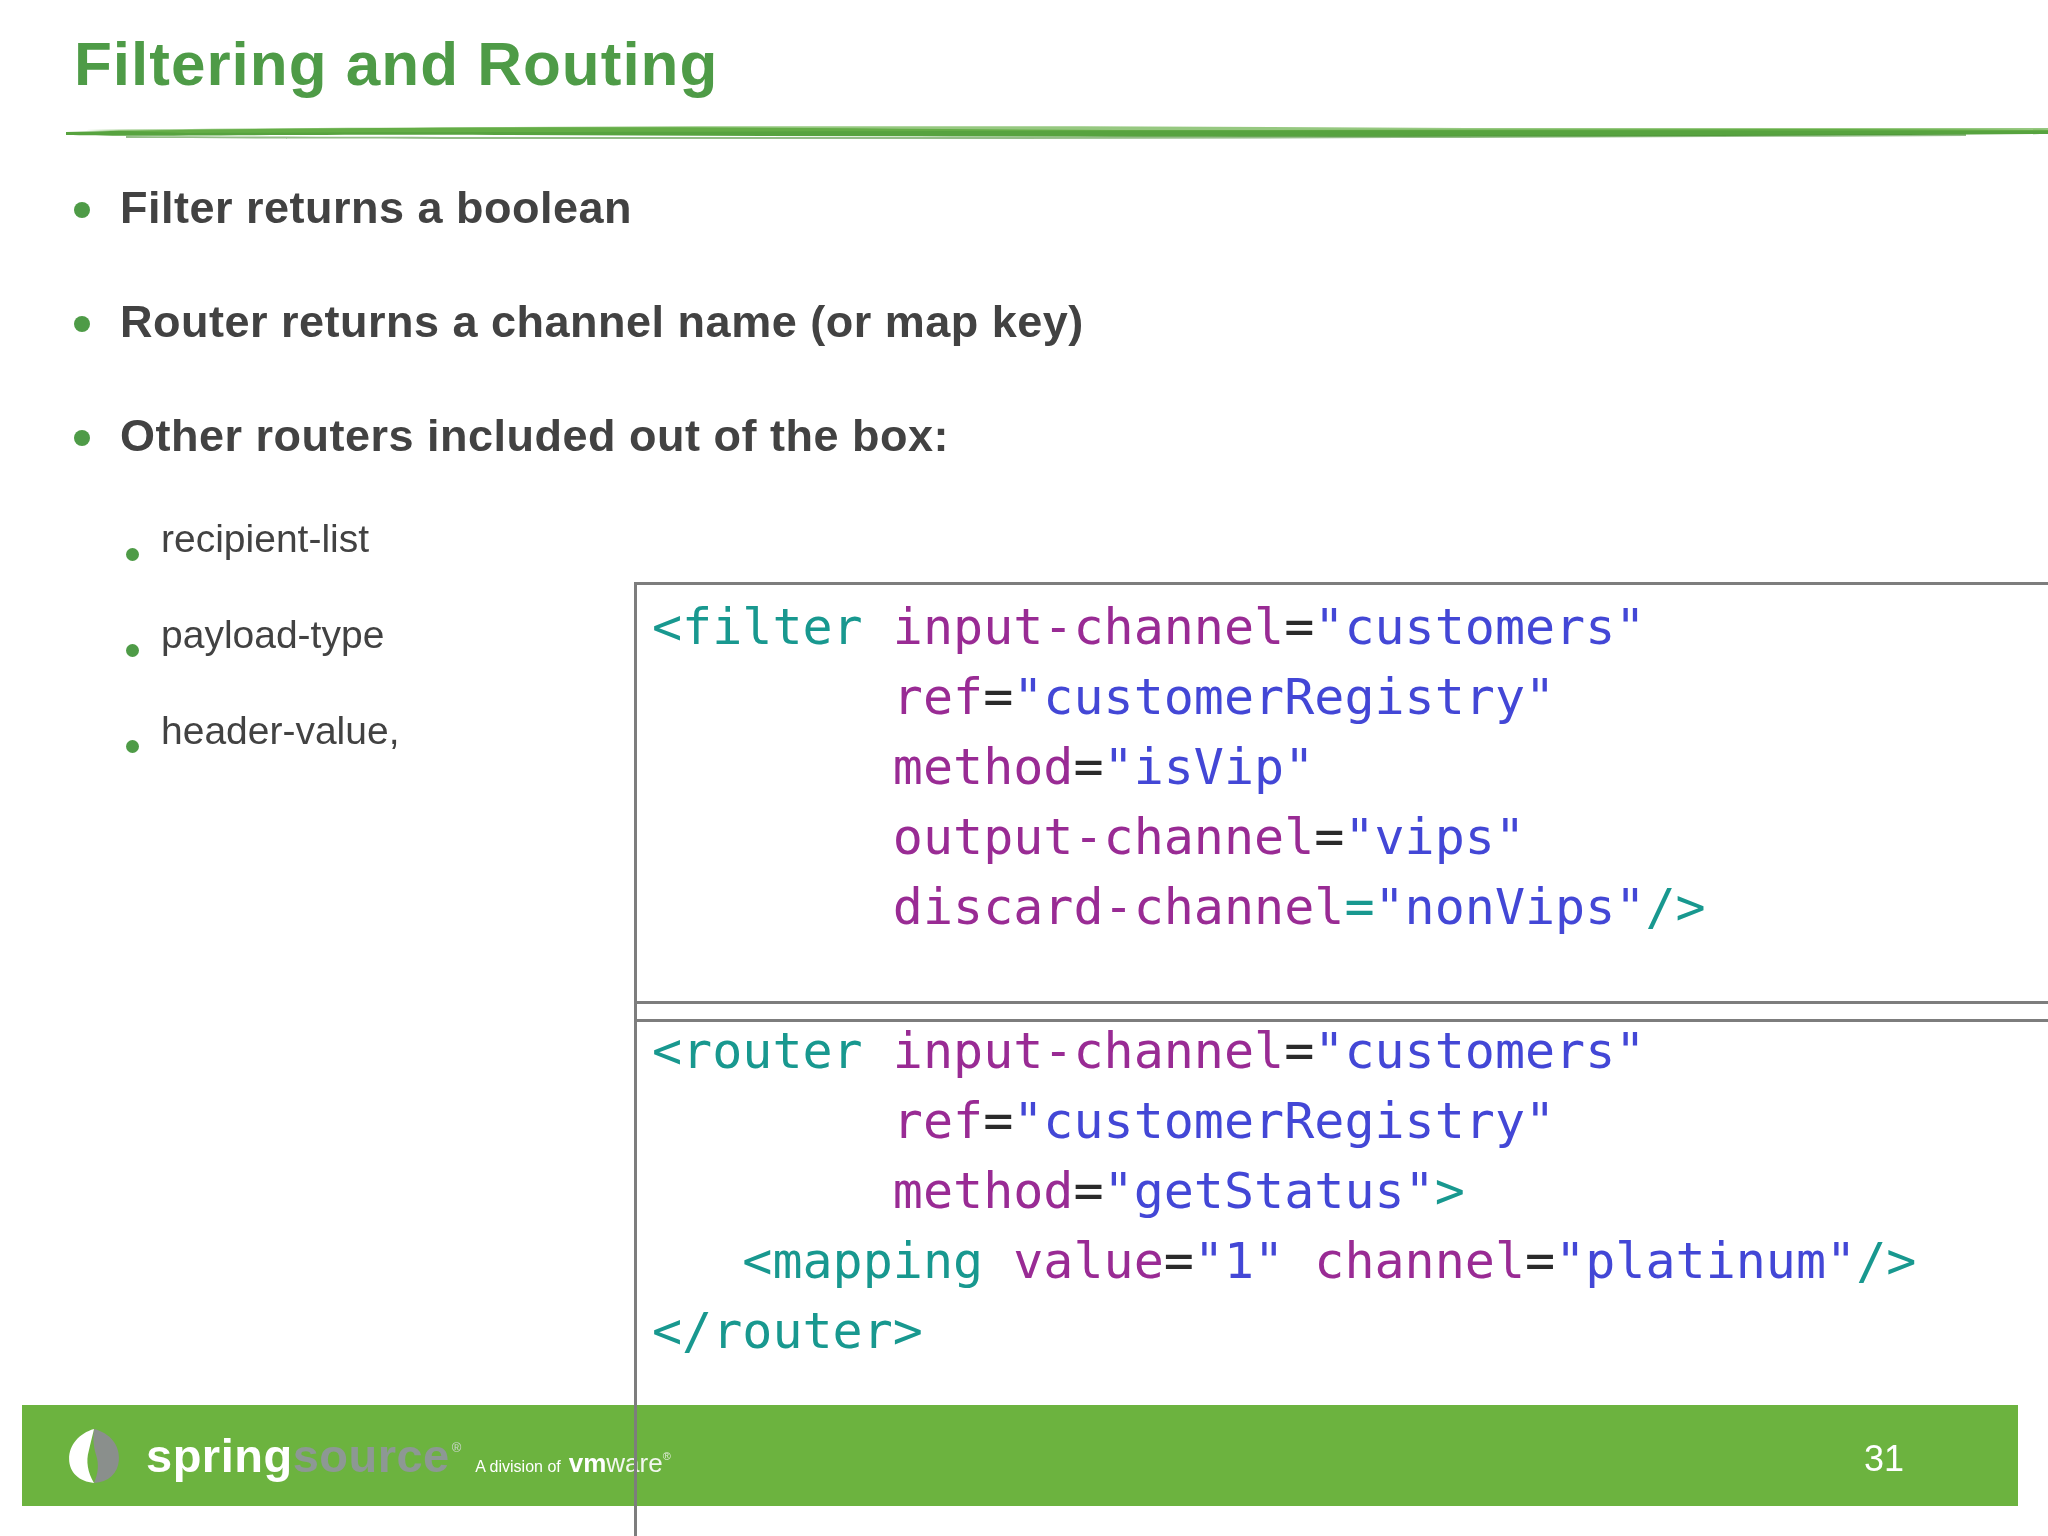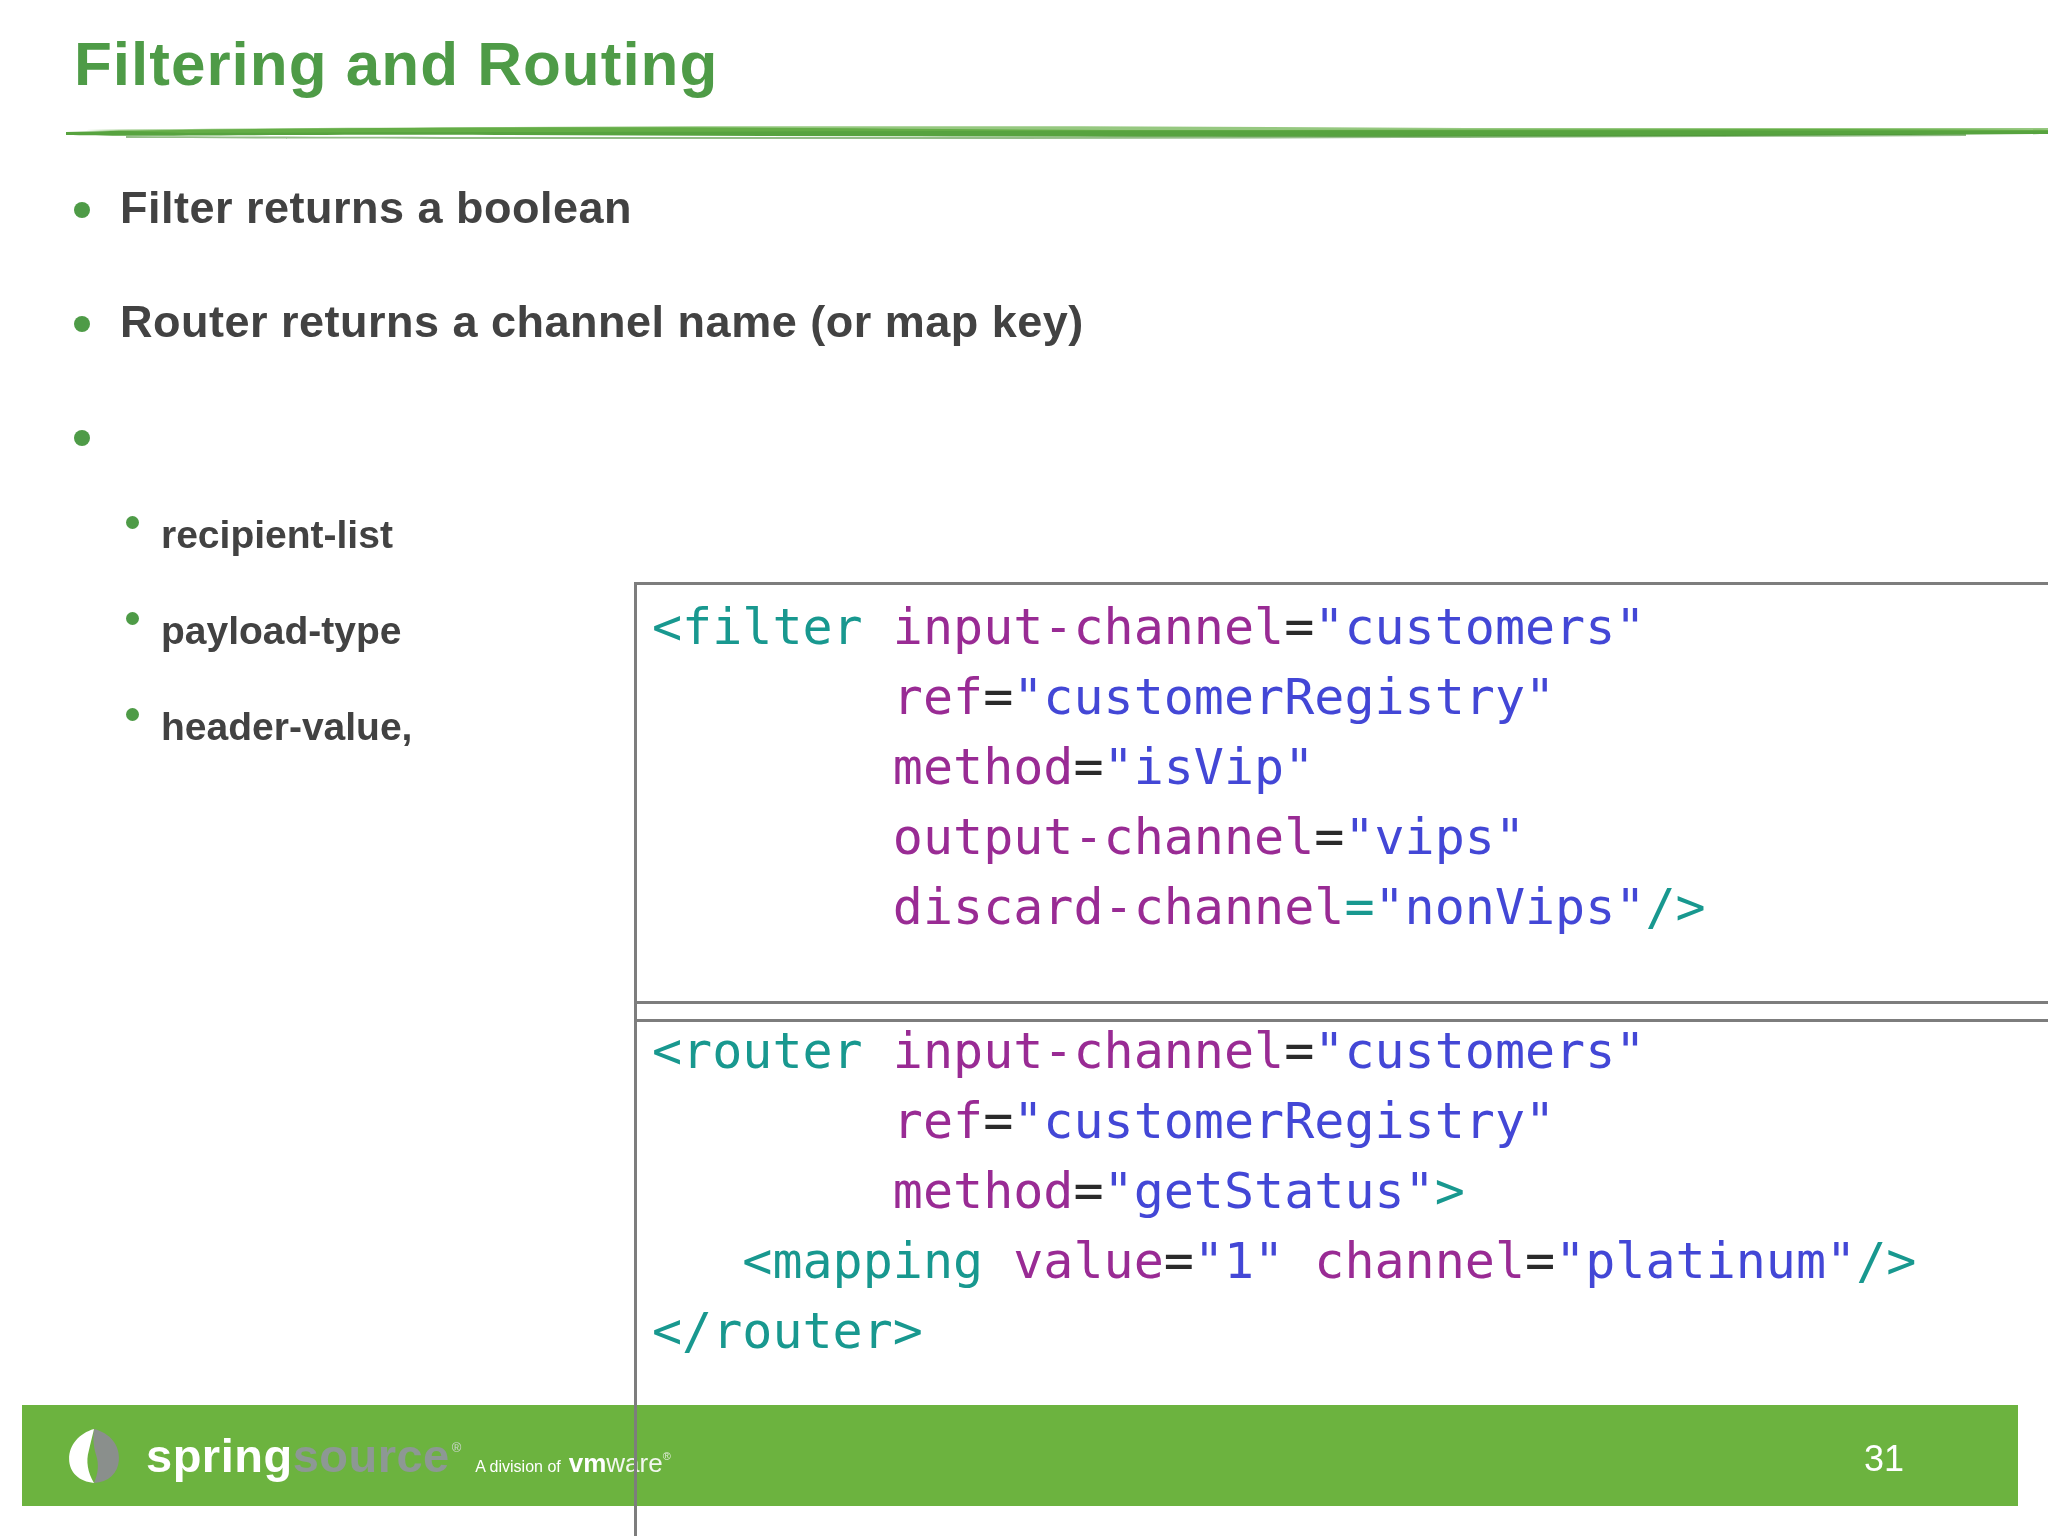--- a/index.html
+++ b/index.html
@@ -11,22 +11,22 @@
 
   .brush{position:absolute;left:66px;top:122px;width:1982px;height:20px;}
 
   .bullets{position:absolute;left:74px;top:181px;}
   .bullet-row{display:flex;align-items:center;height:54px;margin-bottom:60px;
               font-size:45px;font-weight:bold;color:var(--text);letter-spacing:0.5px;}
   .bullet-row .dot{width:16px;height:16px;border-radius:50%;background:var(--green);
                    margin-right:30px;flex:none;margin-top:4px;}
 
   .subbullets{position:absolute;left:126px;top:513px;}
-  .sub-row{display:flex;align-items:flex-start;height:48px;margin-bottom:48px;
-           font-size:39px;font-weight:bold;color:var(--text);}
+  .sub-row{display:flex;align-items:flex-end;height:48px;margin-bottom:48px;
+           font-size:39px;font-weight:normal;color:var(--text);}
   .sub-row .dot{width:13px;height:13px;border-radius:50%;background:var(--green);
                 margin-right:22px;flex:none;margin-top:3px;}
 
   .vline{position:absolute;left:634px;top:582px;width:3px;height:954px;
          background:var(--border);z-index:6;}
   .hline{position:absolute;left:634px;right:0;height:3px;background:var(--border);z-index:5;}
   #hline-top1{top:582px;}
   #hline-bot1{top:1001px;}
   #hline-top2{top:1019px;}
 
@@ -68,20 +68,21 @@
       <div class="bullet-row">
         <span class="dot"></span>
         <span>Filter returns a boolean</span>
       </div>
       <div class="bullet-row">
         <span class="dot"></span>
         <span>Router returns a channel name (or map key)</span>
       </div>
       <div class="bullet-row">
         <span class="dot"></span>
+        <span>Other routers included out of the box:</span>
       </div>
     </div>
 
   <div class="subbullets" id="subbullets">
       <div class="sub-row">
         <span class="dot"></span>
         <span>recipient-list</span>
       </div>
       <div class="sub-row">
         <span class="dot"></span>

